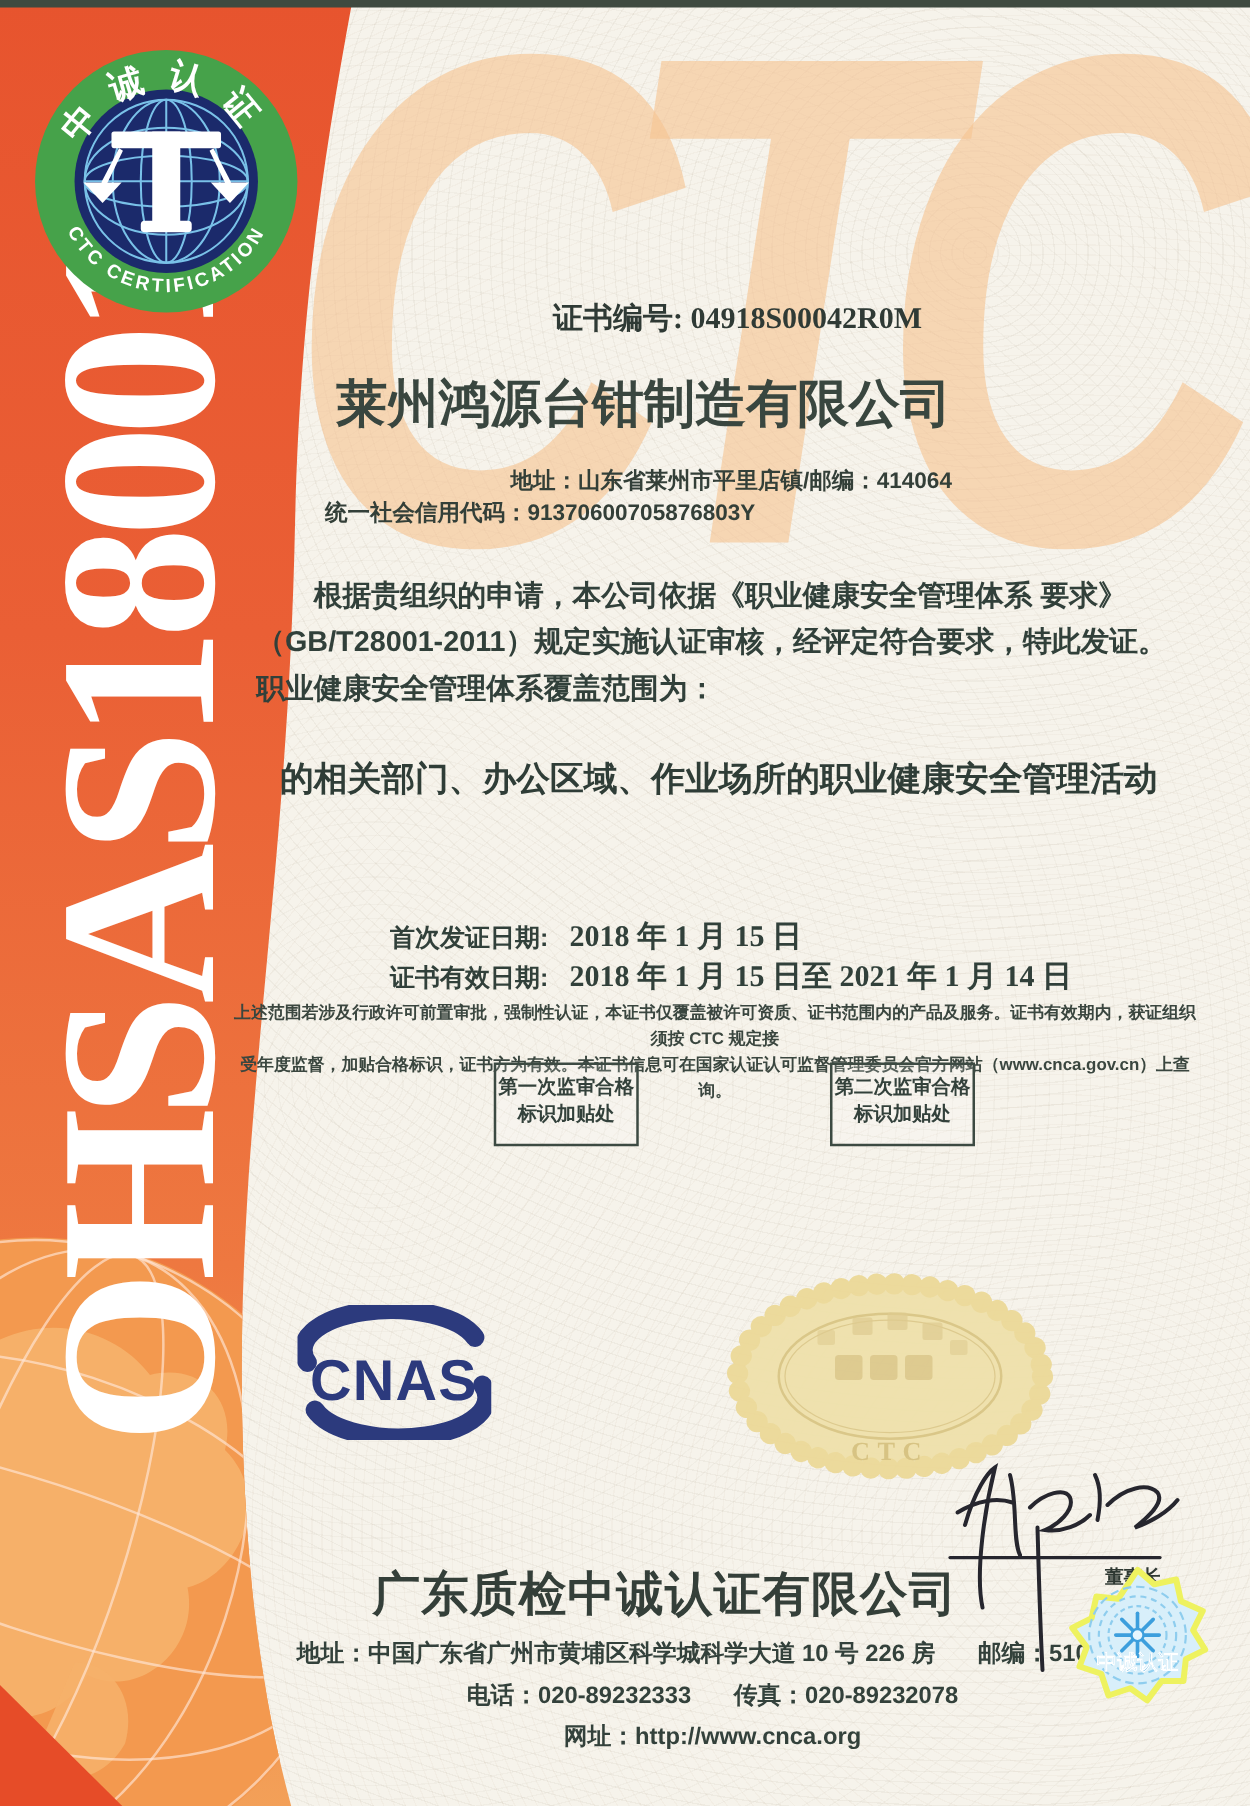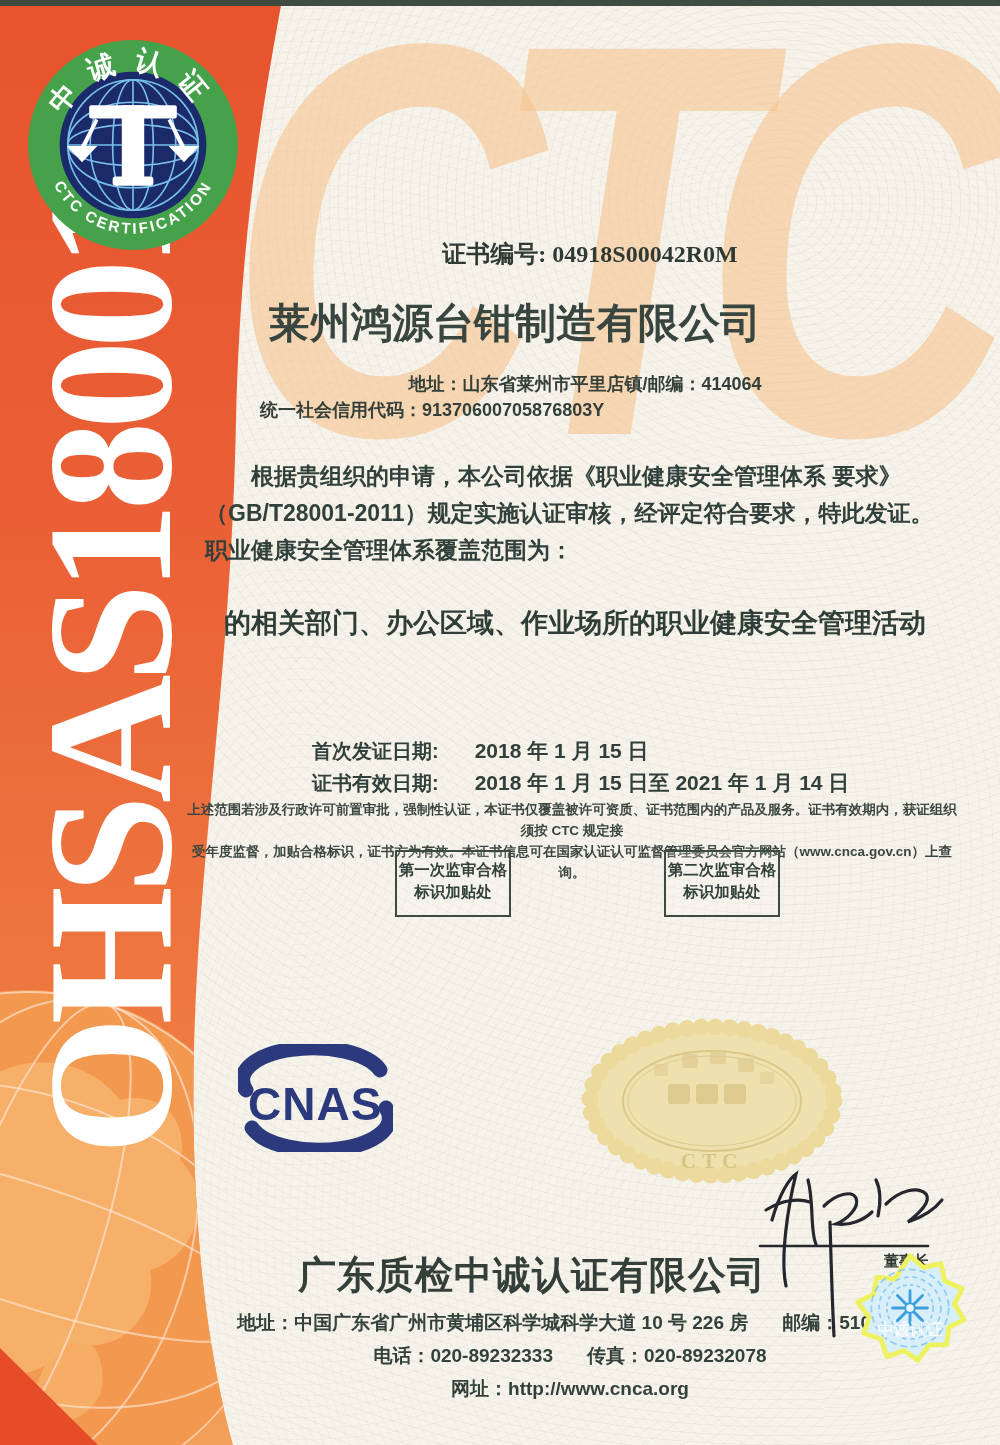--- a/index.html
+++ b/index.html
@@ -41,21 +41,21 @@
   .company{left:215px;top:296px;width:600px;text-align:center;font-size:41px;font-weight:700;color:#39463f;}
   .addr1{left:260px;top:372px;width:650px;text-align:center;font-size:18px;font-weight:700;}
   .addr2{left:260px;top:398px;width:650px;text-align:left;font-size:18px;font-weight:700;}
 
   .body-par{left:205px;top:458px;width:755px;font-size:23px;font-weight:700;line-height:37px;color:#31403a;}
   .body-par .indent{text-indent:2em;}
 
   .scope{left:195px;top:602px;width:760px;text-align:center;font-size:27px;font-weight:700;line-height:43px;color:#2f3d37;}
 
   .dates{left:312px;top:735px;font-size:20px;font-weight:700;line-height:31px;color:#31403a;white-space:nowrap;}
-  .dates .val{font-family:Liberation Sans, sans-serif;font-size:21px;margin-left:36px;}
+  .dates .val{font-family:Liberation Serif, serif;font-size:24px;margin-left:17px;}
 
   .fineprint{left:182px;top:799px;width:780px;text-align:center;font-size:13.5px;font-weight:600;line-height:21px;color:#3a463f;}
 
   .stickbox{position:absolute;top:850px;width:112px;height:56px;border:2px solid #3c4a42;z-index:4;
     text-align:center;font-size:15.5px;font-weight:700;line-height:22px;padding-top:7px;color:#33413b;background:rgba(255,255,255,.15);}
   .box1{left:395px;} .box2{left:664px;}
 
   .cnas-wrap{position:absolute;left:238px;top:1044px;z-index:4;}
   .cnas-text{position:absolute;left:402px;top:1052px;z-index:4;color:#3a4450;line-height:26px;font-size:17px;font-weight:600;}
   .cnas-text .cjk{letter-spacing:7px;}

